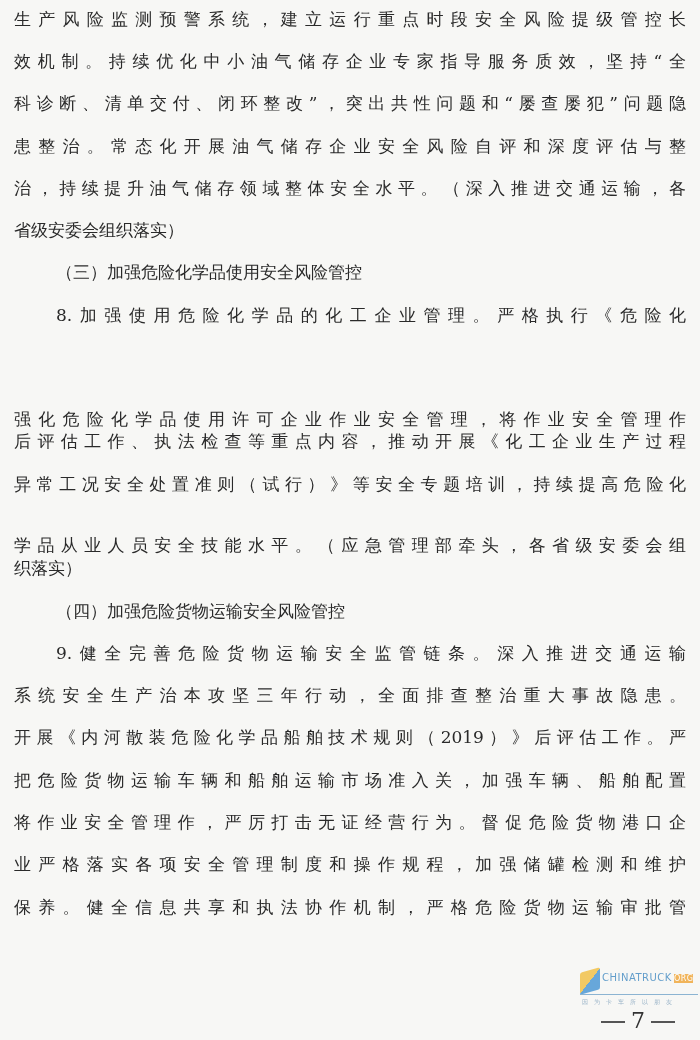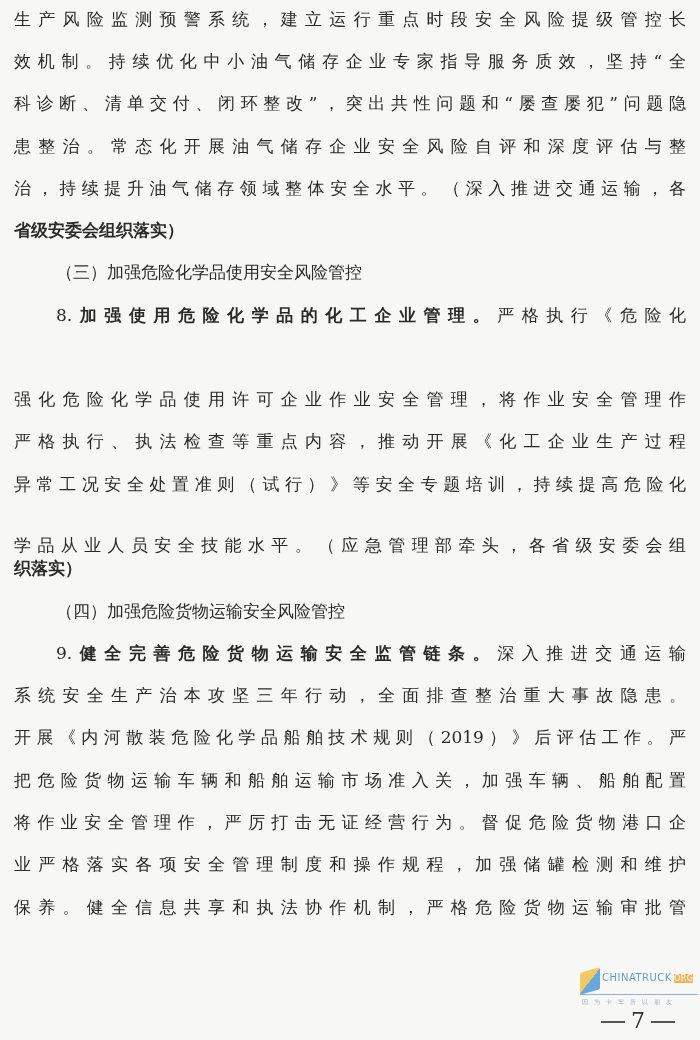--- a/index.html
+++ b/index.html
@@ -17,24 +17,24 @@
       position: absolute;
       left: 14px;
       width: 672px;
       font-size: 17px;
       line-height: 30px;
       white-space: nowrap;
       text-align: justify;
       text-align-last: justify;
       letter-spacing: 0px;
     }
-    .line.short { text-align-last: left; font-weight: bold; }
+    .line.short { text-align-last: left; }
     .line.indent { left: 56px; width: 630px; }
     .line.heading { text-align-last: left; }
-    .bold { font-weight: bold; }
+    .bold { font-weight: normal; }
     .footer {
       position: absolute;
       left: 595px; top: 1008px;
       font-size: 22px; color: #333;
       font-family: "DejaVu Serif", serif;
     }
     .footer .dash { display: inline-block; width: 24px; border-top: 2px solid #555; vertical-align: middle; margin: 0 6px; }
     .watermark {
       position: absolute; left: 580px; top: 968px; width: 120px; height: 60px;
       opacity: 0.85;
@@ -68,22 +68,22 @@
   <div class="line" style="top:4px">生产风险监测预警系统，建立运行重点时段安全风险提级管控长</div>
   <div class="line" style="top:46px">效机制。持续优化中小油气储存企业专家指导服务质效，坚持“全</div>
   <div class="line" style="top:88px">科诊断、清单交付、闭环整改”，突出共性问题和“屡查屡犯”问题隐</div>
   <div class="line" style="top:131px">患整治。常态化开展油气储存企业安全风险自评和深度评估与整</div>
   <div class="line" style="top:173px">治，持续提升油气储存领域整体安全水平。（深入推进交通运输，各</div>
   <div class="line short" style="top:215px">省级安委会组织落实）</div>
 
   <div class="line indent heading" style="top:257px">（三）加强危险化学品使用安全风险管控</div>
 
   <div class="line indent" style="top:300px"><span>8.</span><span class="bold">加强使用危险化学品的化工企业管理。</span><span>严格执行《危险化</span></div>
-  <div class="line" style="top:384px">强化危险化学品使用许可企业作业安全管理，将作业安全管理作</div>
-  <div class="line" style="top:426px">严格执行、执法检查等重点内容，推动开展《化工企业生产过程</div>
+  <div class="line" style="top:404px">强化危险化学品使用许可企业作业安全管理，将作业安全管理作</div>
+  <div class="line" style="top:426px">后评估工作、执法检查等重点内容，推动开展《化工企业生产过程</div>
   <div class="line" style="top:469px">异常工况安全处置准则（试行）》等安全专题培训，持续提高危险化</div>
   <div class="line" style="top:530px">学品从业人员安全技能水平。（应急管理部牵头，各省级安委会组</div>
   <div class="line short" style="top:553px">织落实）</div>
 
   <div class="line indent heading" style="top:596px">（四）加强危险货物运输安全风险管控</div>
 
   <div class="line indent" style="top:638px"><span>9.</span><span class="bold">健全完善危险货物运输安全监管链条。</span><span>深入推进交通运输</span></div>
   <div class="line" style="top:680px">系统安全生产治本攻坚三年行动，全面排查整治重大事故隐患。</div>
   <div class="line" style="top:722px">开展《内河散装危险化学品船舶技术规则（2019）》后评估工作。严</div>
   <div class="line" style="top:765px">把危险货物运输车辆和船舶运输市场准入关，加强车辆、船舶配置</div>

